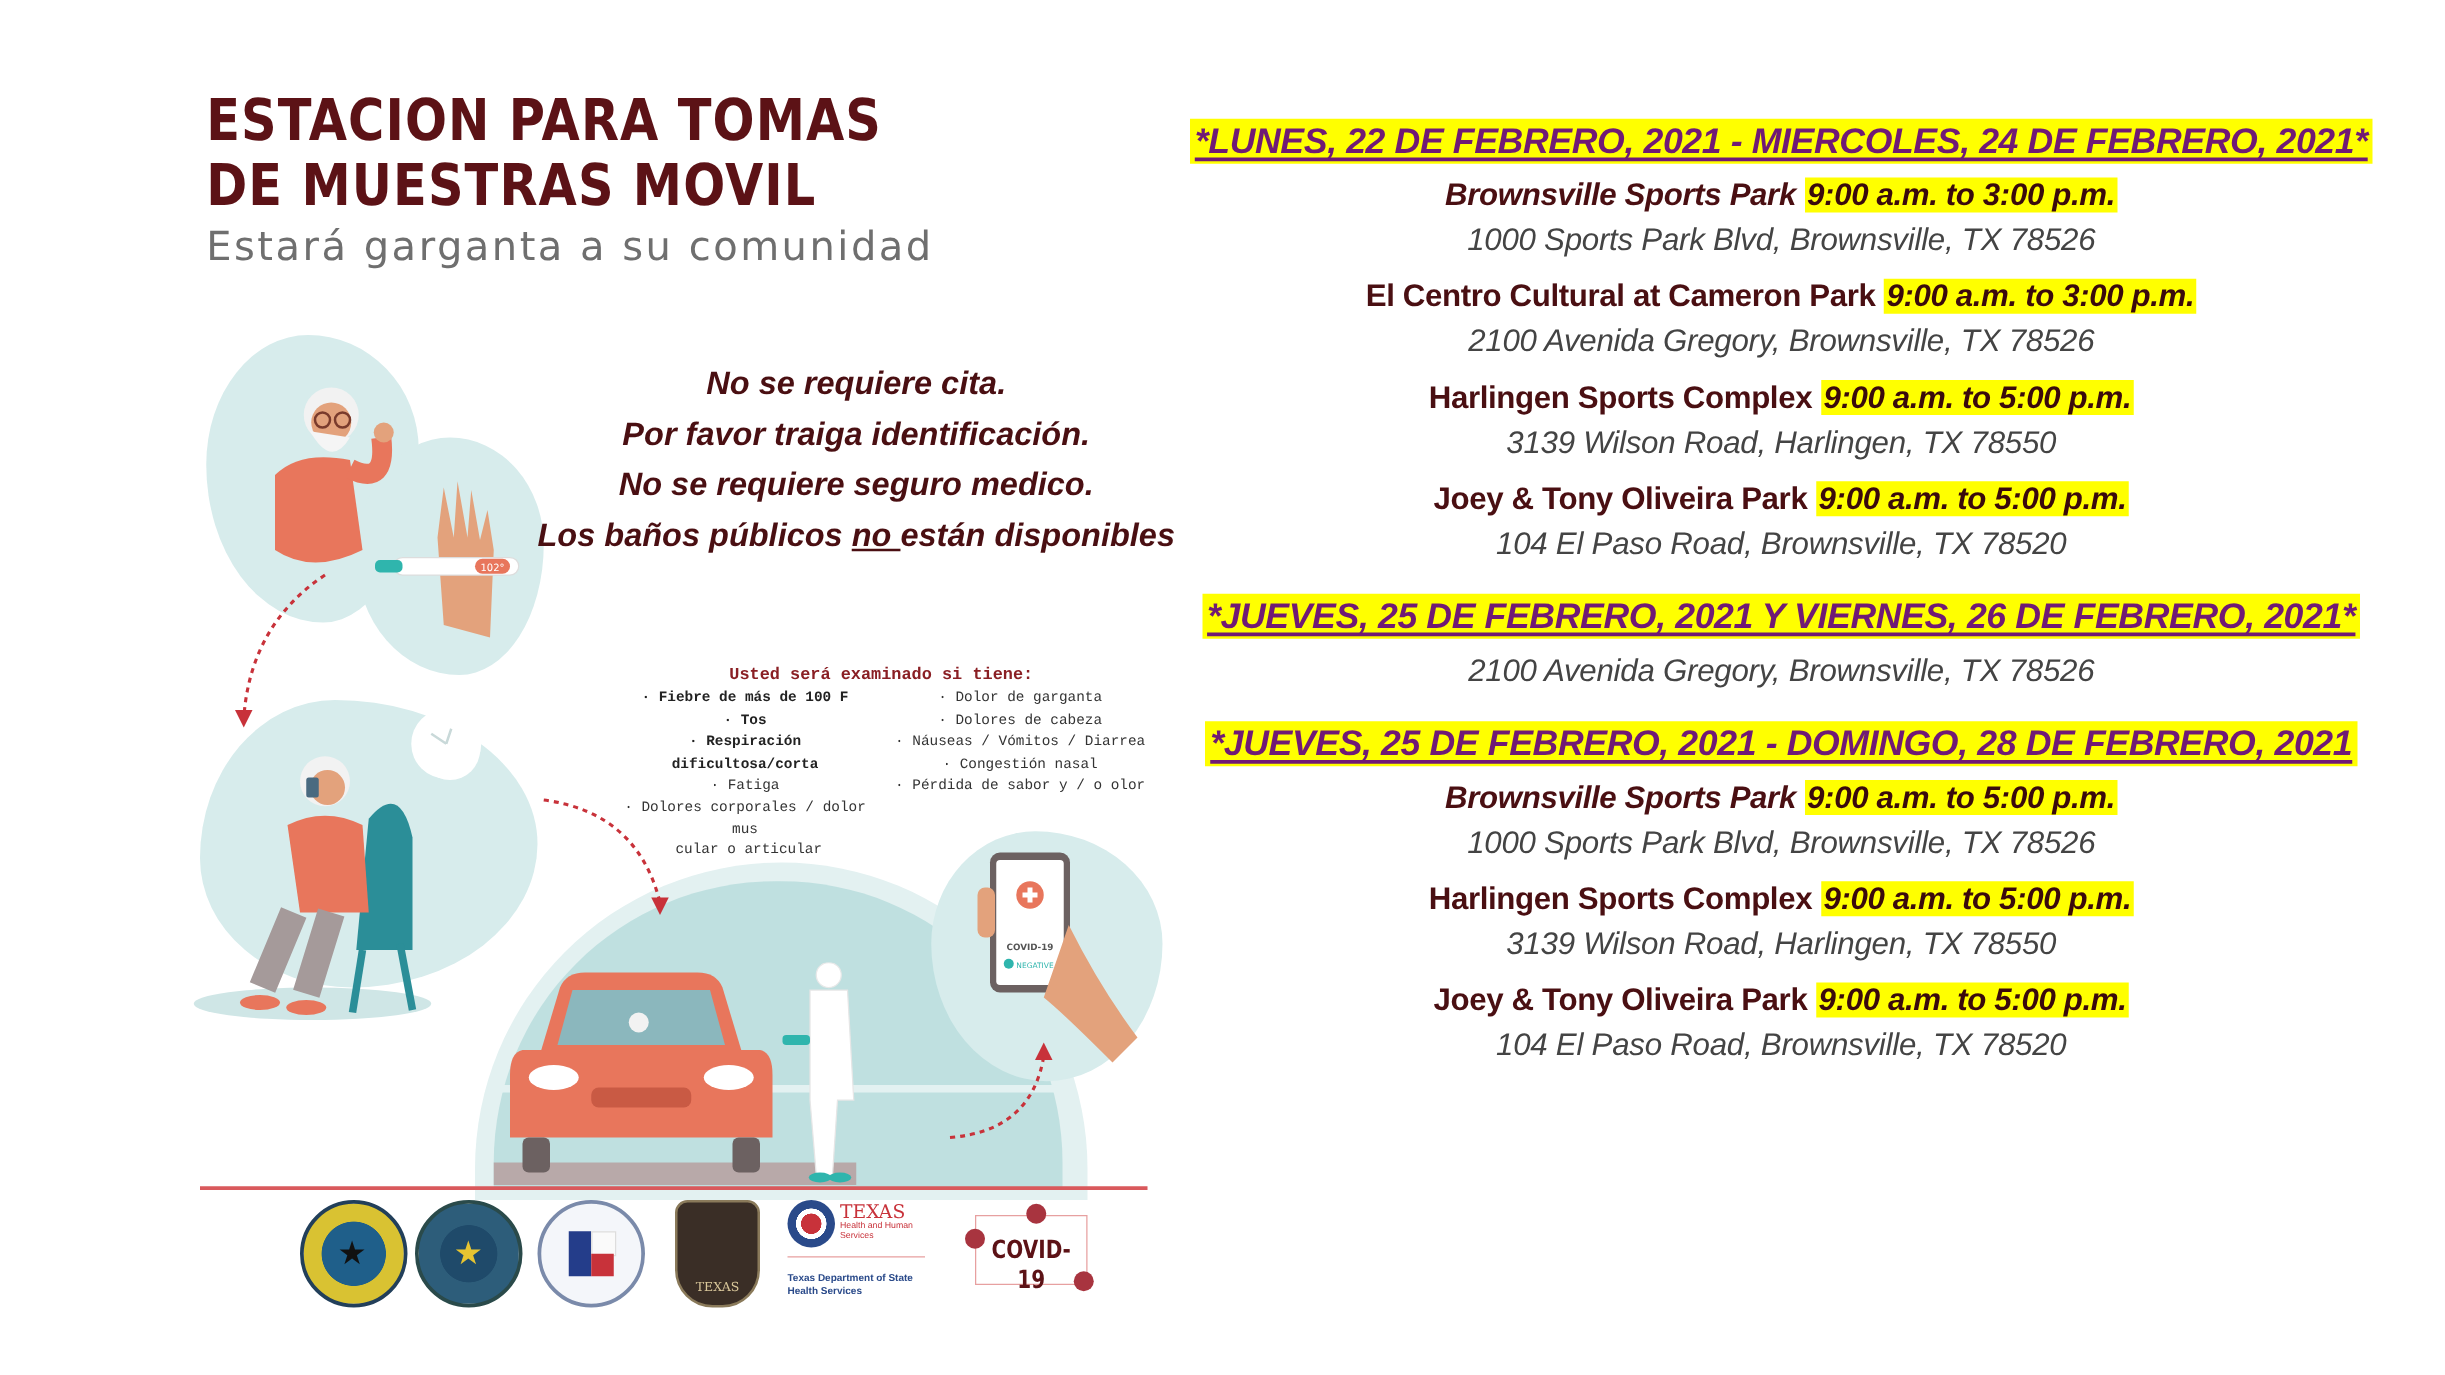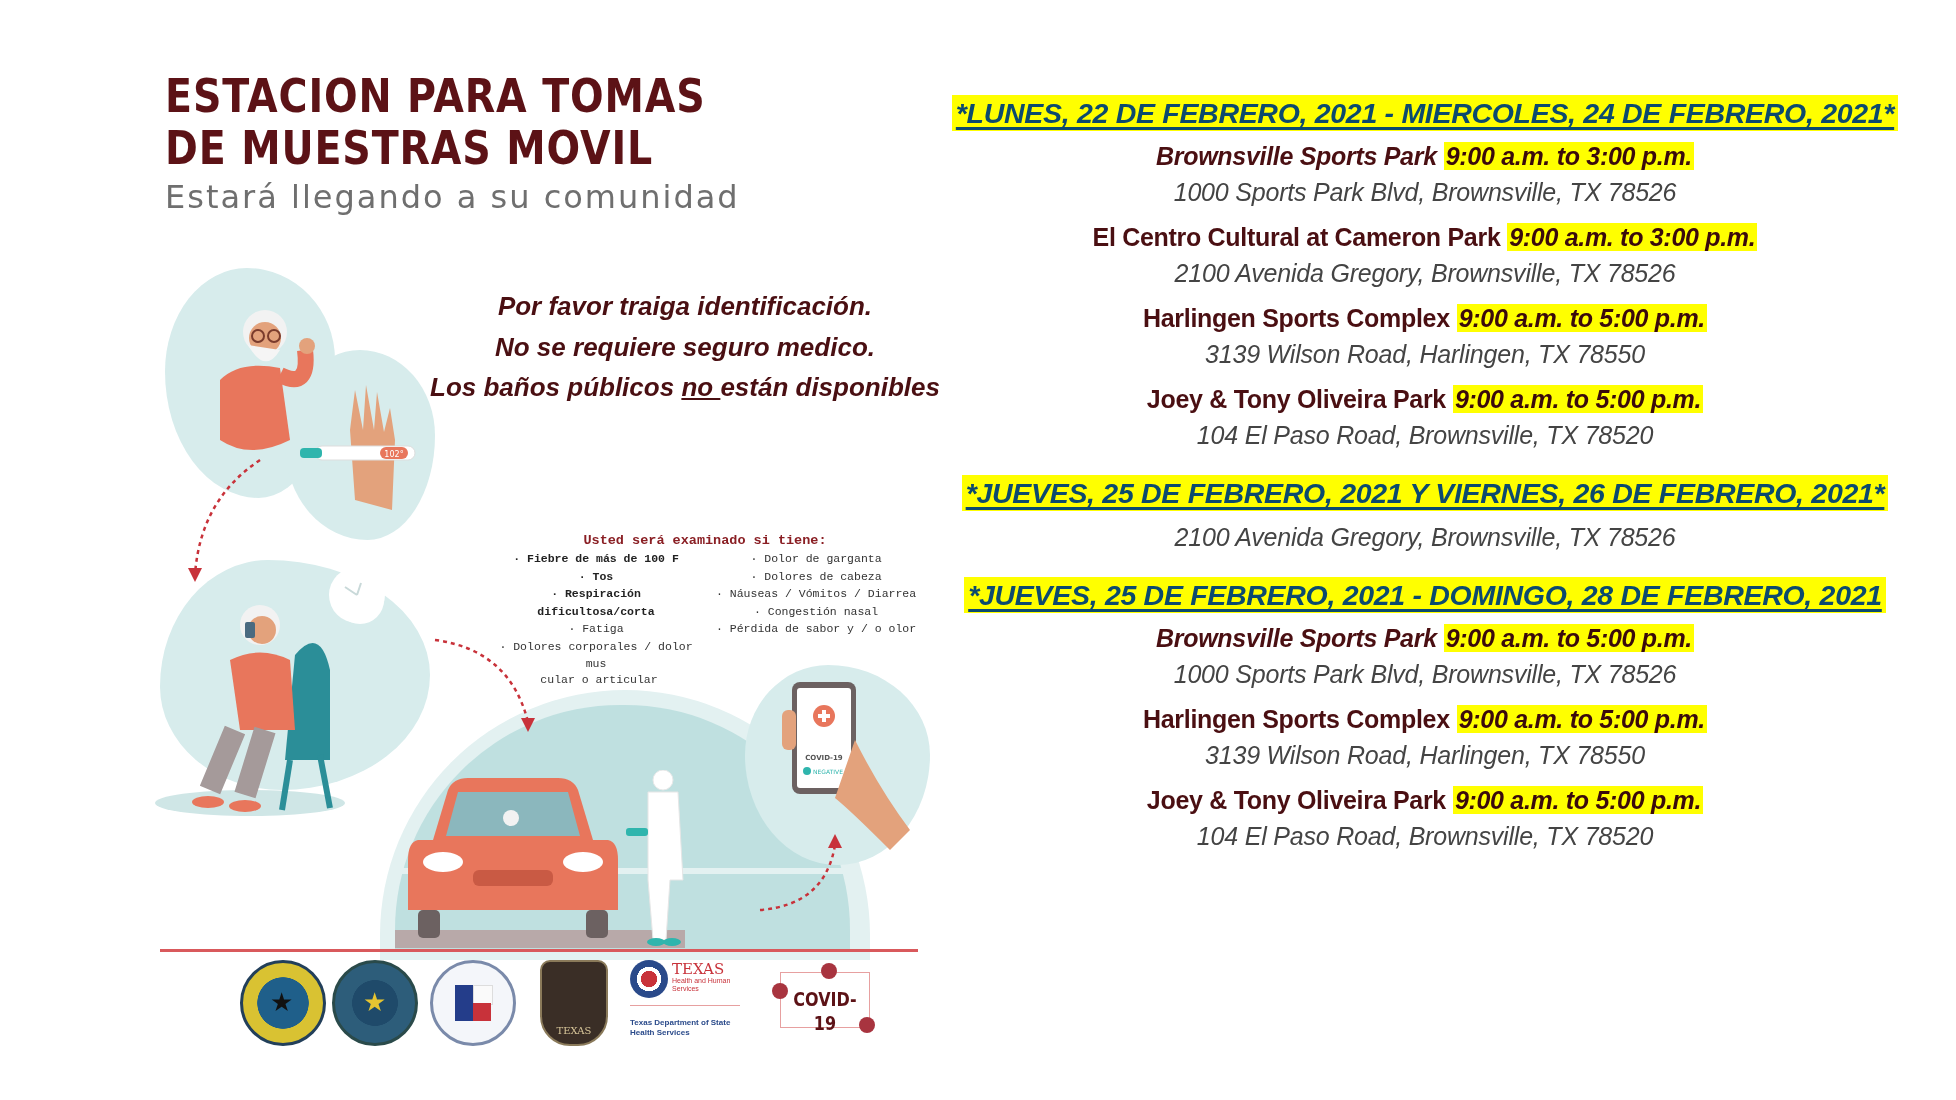--- a/index.html
+++ b/index.html
@@ -25,37 +25,37 @@
 
   
   .blob { position:absolute; background:#d7ecec; }
   .ground-line { left:160px; top:949px; width:758px; height:3px; background:#d9595c; }
 
   
   .logo { position:absolute; top:960px; width:80px; height:80px; border-radius:50%; }
 
   
   .schedule { left:930px; top:95px; width:990px; text-align:center; font-family:"Liberation Sans", sans-serif; }
-  .date-head { display:inline-block; background:#ffff00; color:#0c4a6e; font-style:italic; font-weight:bold; font-size:28.5px; line-height:36px; padding:0 4px; letter-spacing:-0.3px; white-space:nowrap; }
+  .date-head { display:inline-block; background:#ffff00; color:#701a75; font-style:italic; font-weight:bold; font-size:28.5px; line-height:36px; padding:0 4px; letter-spacing:-0.3px; white-space:nowrap; }
   .date-head span.txt { text-decoration:underline; text-decoration-thickness:3px; text-underline-offset:4px; }
   .loc { margin-top:0; }
   .loc-line { font-size:25px; line-height:35px; white-space:nowrap; }
   .loc-name { color:#4a0f12; font-weight:bold; letter-spacing:-0.3px; }
   .loc-name.italic { font-style:italic; }
   .loc-time { background:#ffff00; color:#3a0a0c; font-style:italic; font-weight:bold; padding:0 2px; letter-spacing:-0.3px; }
   .loc-addr { color:#444; font-style:italic; font-size:25px; line-height:36px; letter-spacing:-0.2px; white-space:nowrap; }
 </style>
 </head>
 <body>
 
 <div class="abs title">
   <div>ESTACION PARA TOMAS</div>
   <div>DE MUESTRAS MOVIL</div>
 </div>
-<div class="abs subtitle">Estará  llegando a su comunidad</div>
+<div class="abs subtitle">Estará  garganta a su comunidad</div>
 
 <div>
 
   <div class="blob" style="left:165px;top:268px;width:170px;height:230px;border-radius:48% 52% 45% 55%/45% 40% 60% 55%;"></div>
   <div class="blob" style="left:285px;top:350px;width:150px;height:190px;border-radius:50% 50% 45% 55%/50% 45% 55% 50%;"></div>
   <svg class="abs" style="left:180px;top:280px;" width="280" height="280">
     <circle cx="85" cy="52" r="22" fill="#f2f2f2"></circle>
     <circle cx="85" cy="58" r="16" fill="#e3a27c"></circle>
     <circle cx="78" cy="56" r="6" fill="none" stroke="#7a3b2c" stroke-width="2"></circle>
     <circle cx="94" cy="56" r="6" fill="none" stroke="#7a3b2c" stroke-width="2"></circle>
@@ -140,20 +140,21 @@
 
   <svg class="abs" style="left:755px;top:830px;" width="100" height="90">
     <path d="M5 80 Q70 75 80 15" stroke="#c8323a" stroke-width="2.5" stroke-dasharray="4 4" fill="none"></path>
     <path d="M73 18 L80 4 L87 18 Z" fill="#c8323a"></path>
   </svg>
 
   <div class="abs ground-line"></div>
 </div>
 
 <div class="abs instructions">
+  <span class="line">No se requiere cita.</span>
   <span class="line">Por favor traiga identificación.</span>
   <span class="line">No se requiere seguro medico.</span>
   <span class="line"><span>Los baños públicos </span><u>no </u><span>están disponibles</span></span>
 </div>
 
 <div class="abs symptoms">
   <div class="head">Usted será examinado si tiene:</div>
   <div class="cols">
     <div class="col col1">
       <div class="b">· Fiebre de más de 100 F</div>

